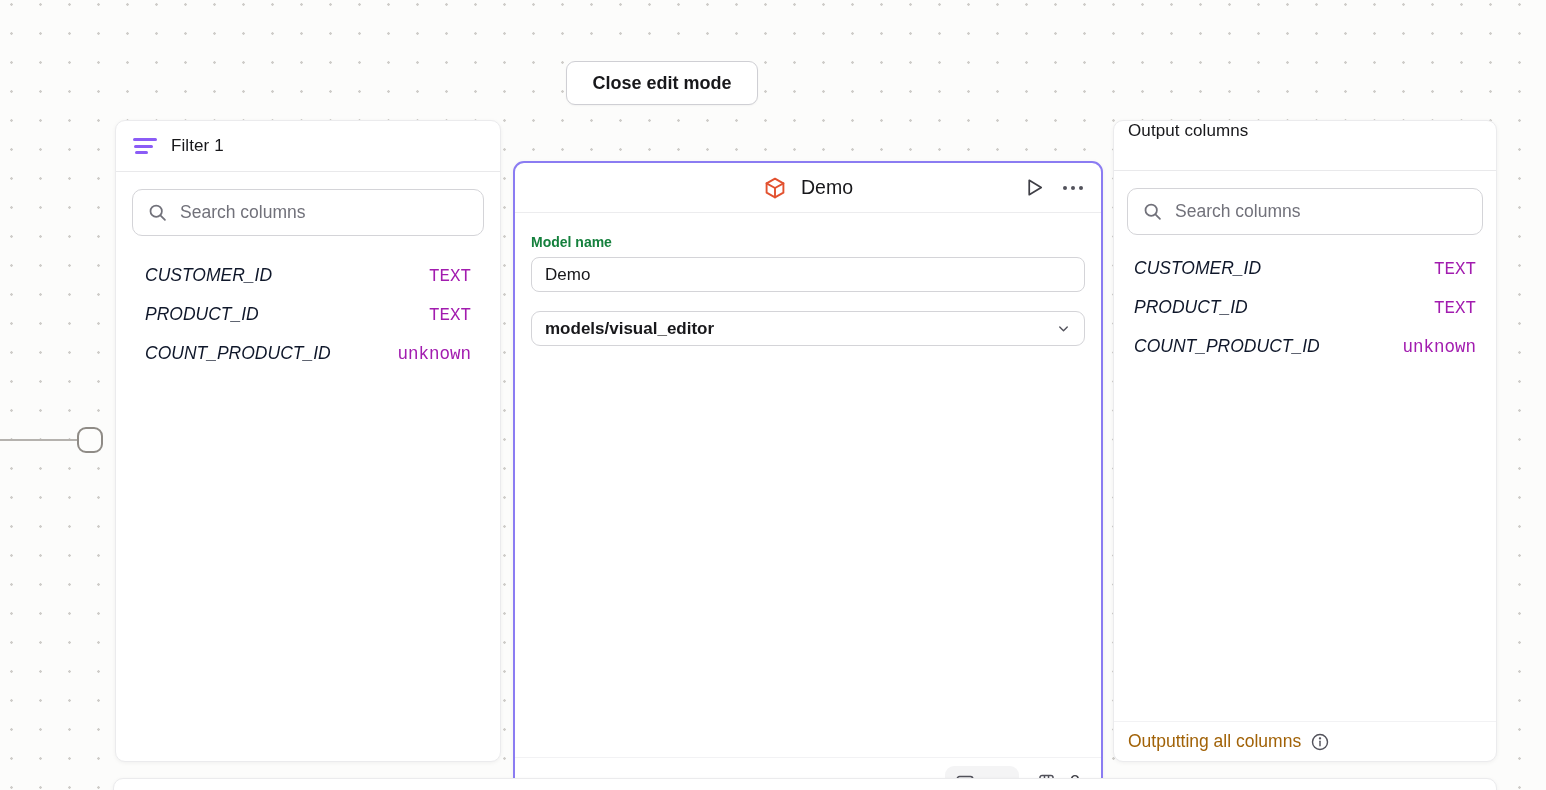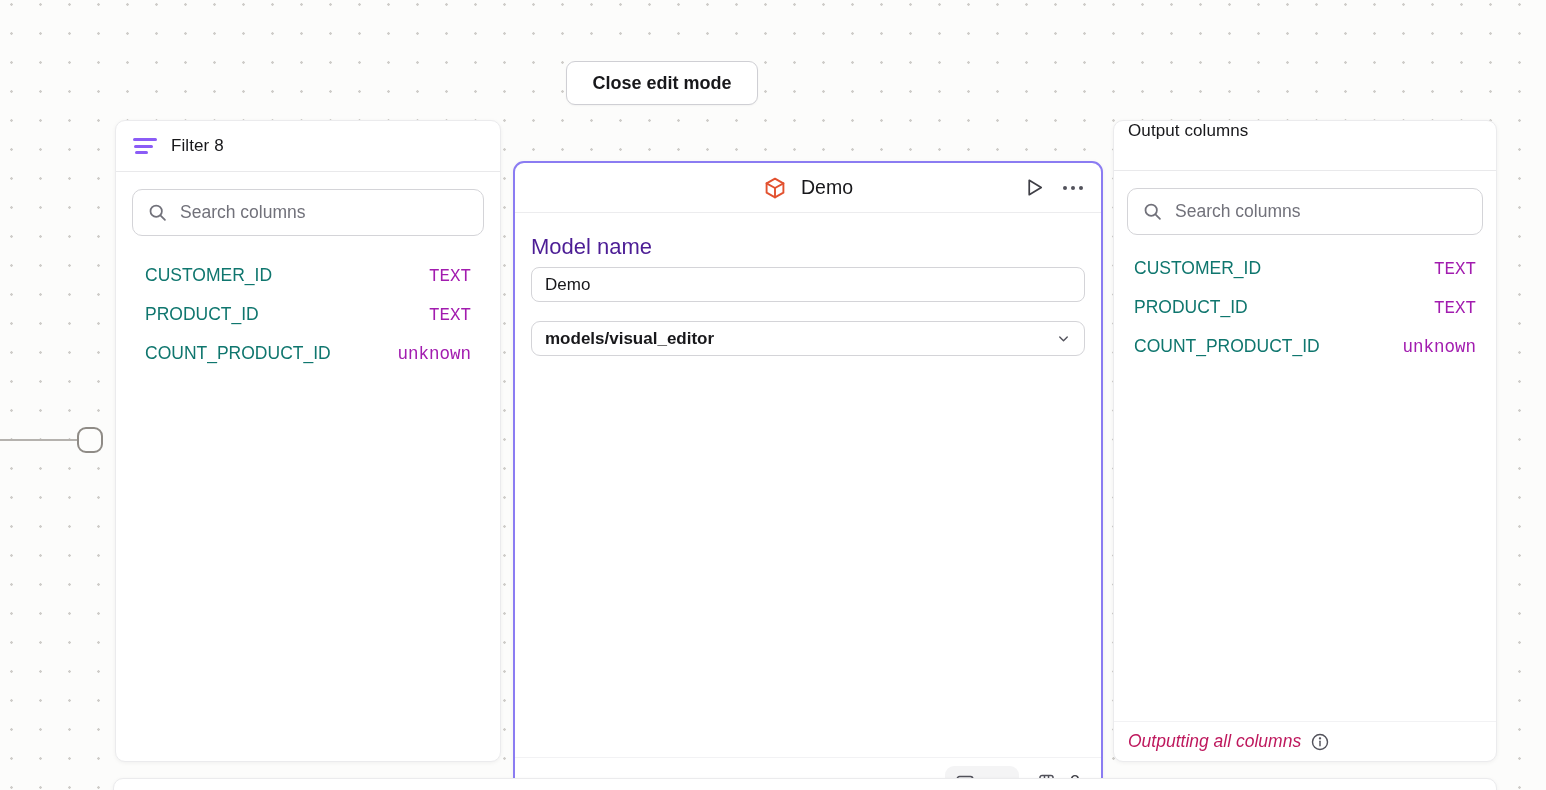--- a/index.html
+++ b/index.html
@@ -70,21 +70,21 @@
     border: none; outline: none; flex: 1; font-size: 17.5px;
     font-family: inherit; color: #1d4ed8; background: transparent;
   }
   .search-box input::placeholder { color: #71717a; }
 
   .col-list { margin-top: 20px; padding: 0 13px; }
   .col-row {
     display: flex; align-items: center; justify-content: space-between;
     height: 39px; font-size: 17.5px;
   }
-  .col-name { color: #0f766e; }
+  .col-name { color: #0f172a; font-style: italic; }
   .col-type { color: #a21caf; font-family: Liberation Mono, monospace; }
 
   
   .model-panel {
     left: 513px; top: 116px; width: 590px; height: 648px;
     border: 2.5px solid #8b7cf2; border-radius: 11px; margin-top: 45px;
   }
   .model-header {
     height: 50px; border-bottom: 1px solid #ececee;
     display: flex; align-items: center; justify-content: center;
@@ -93,21 +93,21 @@
   .model-title-group { display: flex; align-items: center; gap: 14px; }
   .model-title { font-size: 19.5px; color: #18181b; }
   .model-actions {
     position: absolute; right: 17px; top: 0; height: 100%;
     display: flex; align-items: center; gap: 16px;
   }
   .icon-btn { background: none; border: none; cursor: pointer; padding: 0;
     display: flex; align-items: center; justify-content: center; }
 
   .model-body { padding: 21px 16px 0 16px; }
-  .field-label { font-size: 22px; font-weight: 400; color: #4c1d95; margin-bottom: 7px; }
+  .field-label { font-size: 14px; font-weight: 700; color: #15803d; margin-bottom: 7px; }
   .text-input {
     width: 100%; height: 35px; border: 1px solid #d4d4d8; border-radius: 8px;
     padding: 0 13px; font-size: 17px; font-family: inherit; color: #18181b;
     outline: none; background: #fff;
   }
   .field-gap { height: 19px; }
   .select-input {
     width: 100%; height: 35px; border: 1px solid #d4d4d8; border-radius: 9px;
     padding: 0 13px; display: flex; align-items: center; justify-content: space-between;
     font-size: 17px; font-weight: 700; color: #18181b; background: #fff; cursor: pointer;
@@ -129,21 +129,21 @@
   
   .output-panel { left: 1113px; top: 120px; width: 384px; height: 642px; }
   .output-header { height: 50px; border-bottom: 1px solid #e9e9eb;
     display: flex; padding: 0 14px; }
   .output-body { padding: 17px 13px 0 13px; }
   .output-body .col-list { margin-top: 14px; padding: 0 7px; }
   .output-footer {
     position: absolute; left: 0; right: 0; bottom: 0; height: 40px;
     border-top: 1px solid #f2f2f4;
     display: flex; align-items: center; gap: 9px; padding: 0 14px;
-    font-size: 17.5px; color: #be185d; font-style: italic;
+    font-size: 17.5px; color: #a16207;
   }
 
   
   .bottom-panel { left: 113px; top: 778px; width: 1384px; height: 40px; }
 
   svg { display: block; }
 </style>
 </head>
 <body>
 
@@ -152,21 +152,21 @@
 
 <button class="close-btn">Close edit mode</button>
 
 <div class="panel filter-panel">
   <div class="panel-header">
     <div class="filter-icon">
       <span></span>
         <span></span>
         <span></span>
     </div>
-    <div class="panel-title">Filter 8</div>
+    <div class="panel-title">Filter 1</div>
   </div>
   <div class="panel-body">
     <div class="search-box">
       <svg width="21" height="21" viewBox="0 0 24 24" fill="none" stroke="#71717a" stroke-width="2" stroke-linecap="round">
         <circle cx="10.5" cy="10.5" r="6.5"></circle>
           <line x1="15.6" y1="15.6" x2="20.5" y2="20.5"></line>
       </svg>
       <input type="text" placeholder="Search columns" style="">
     </div>
     <div class="col-list">

